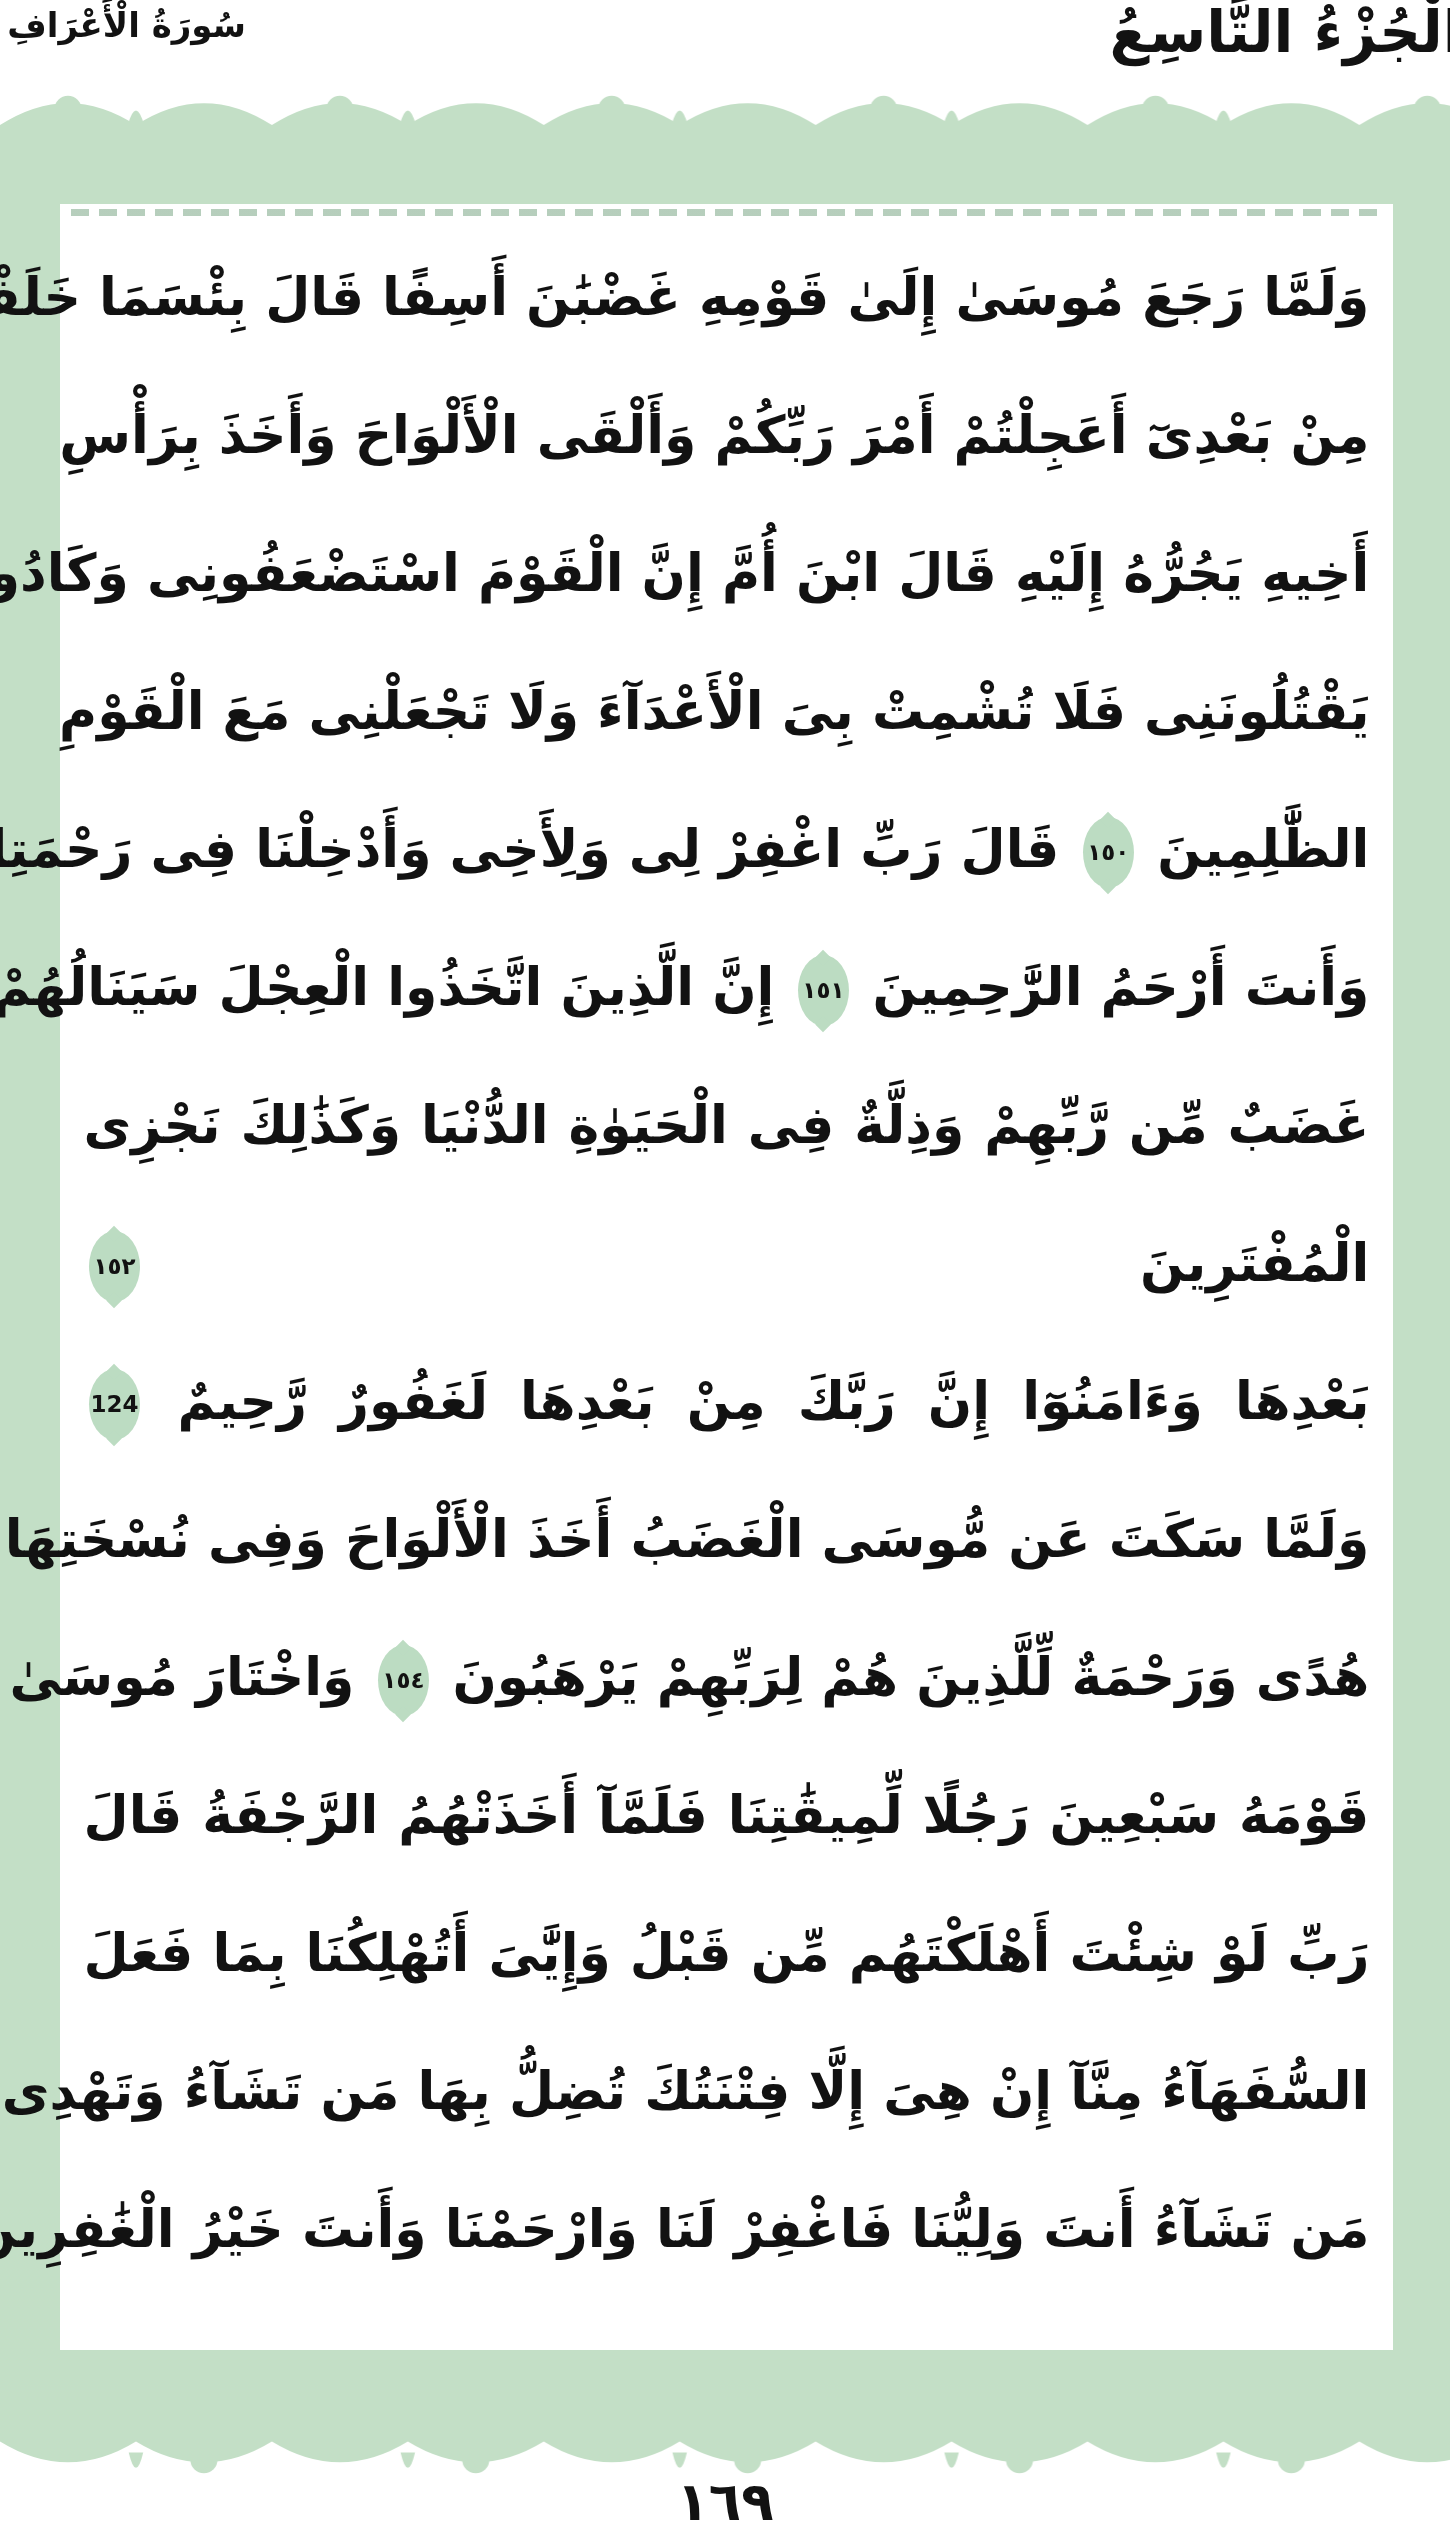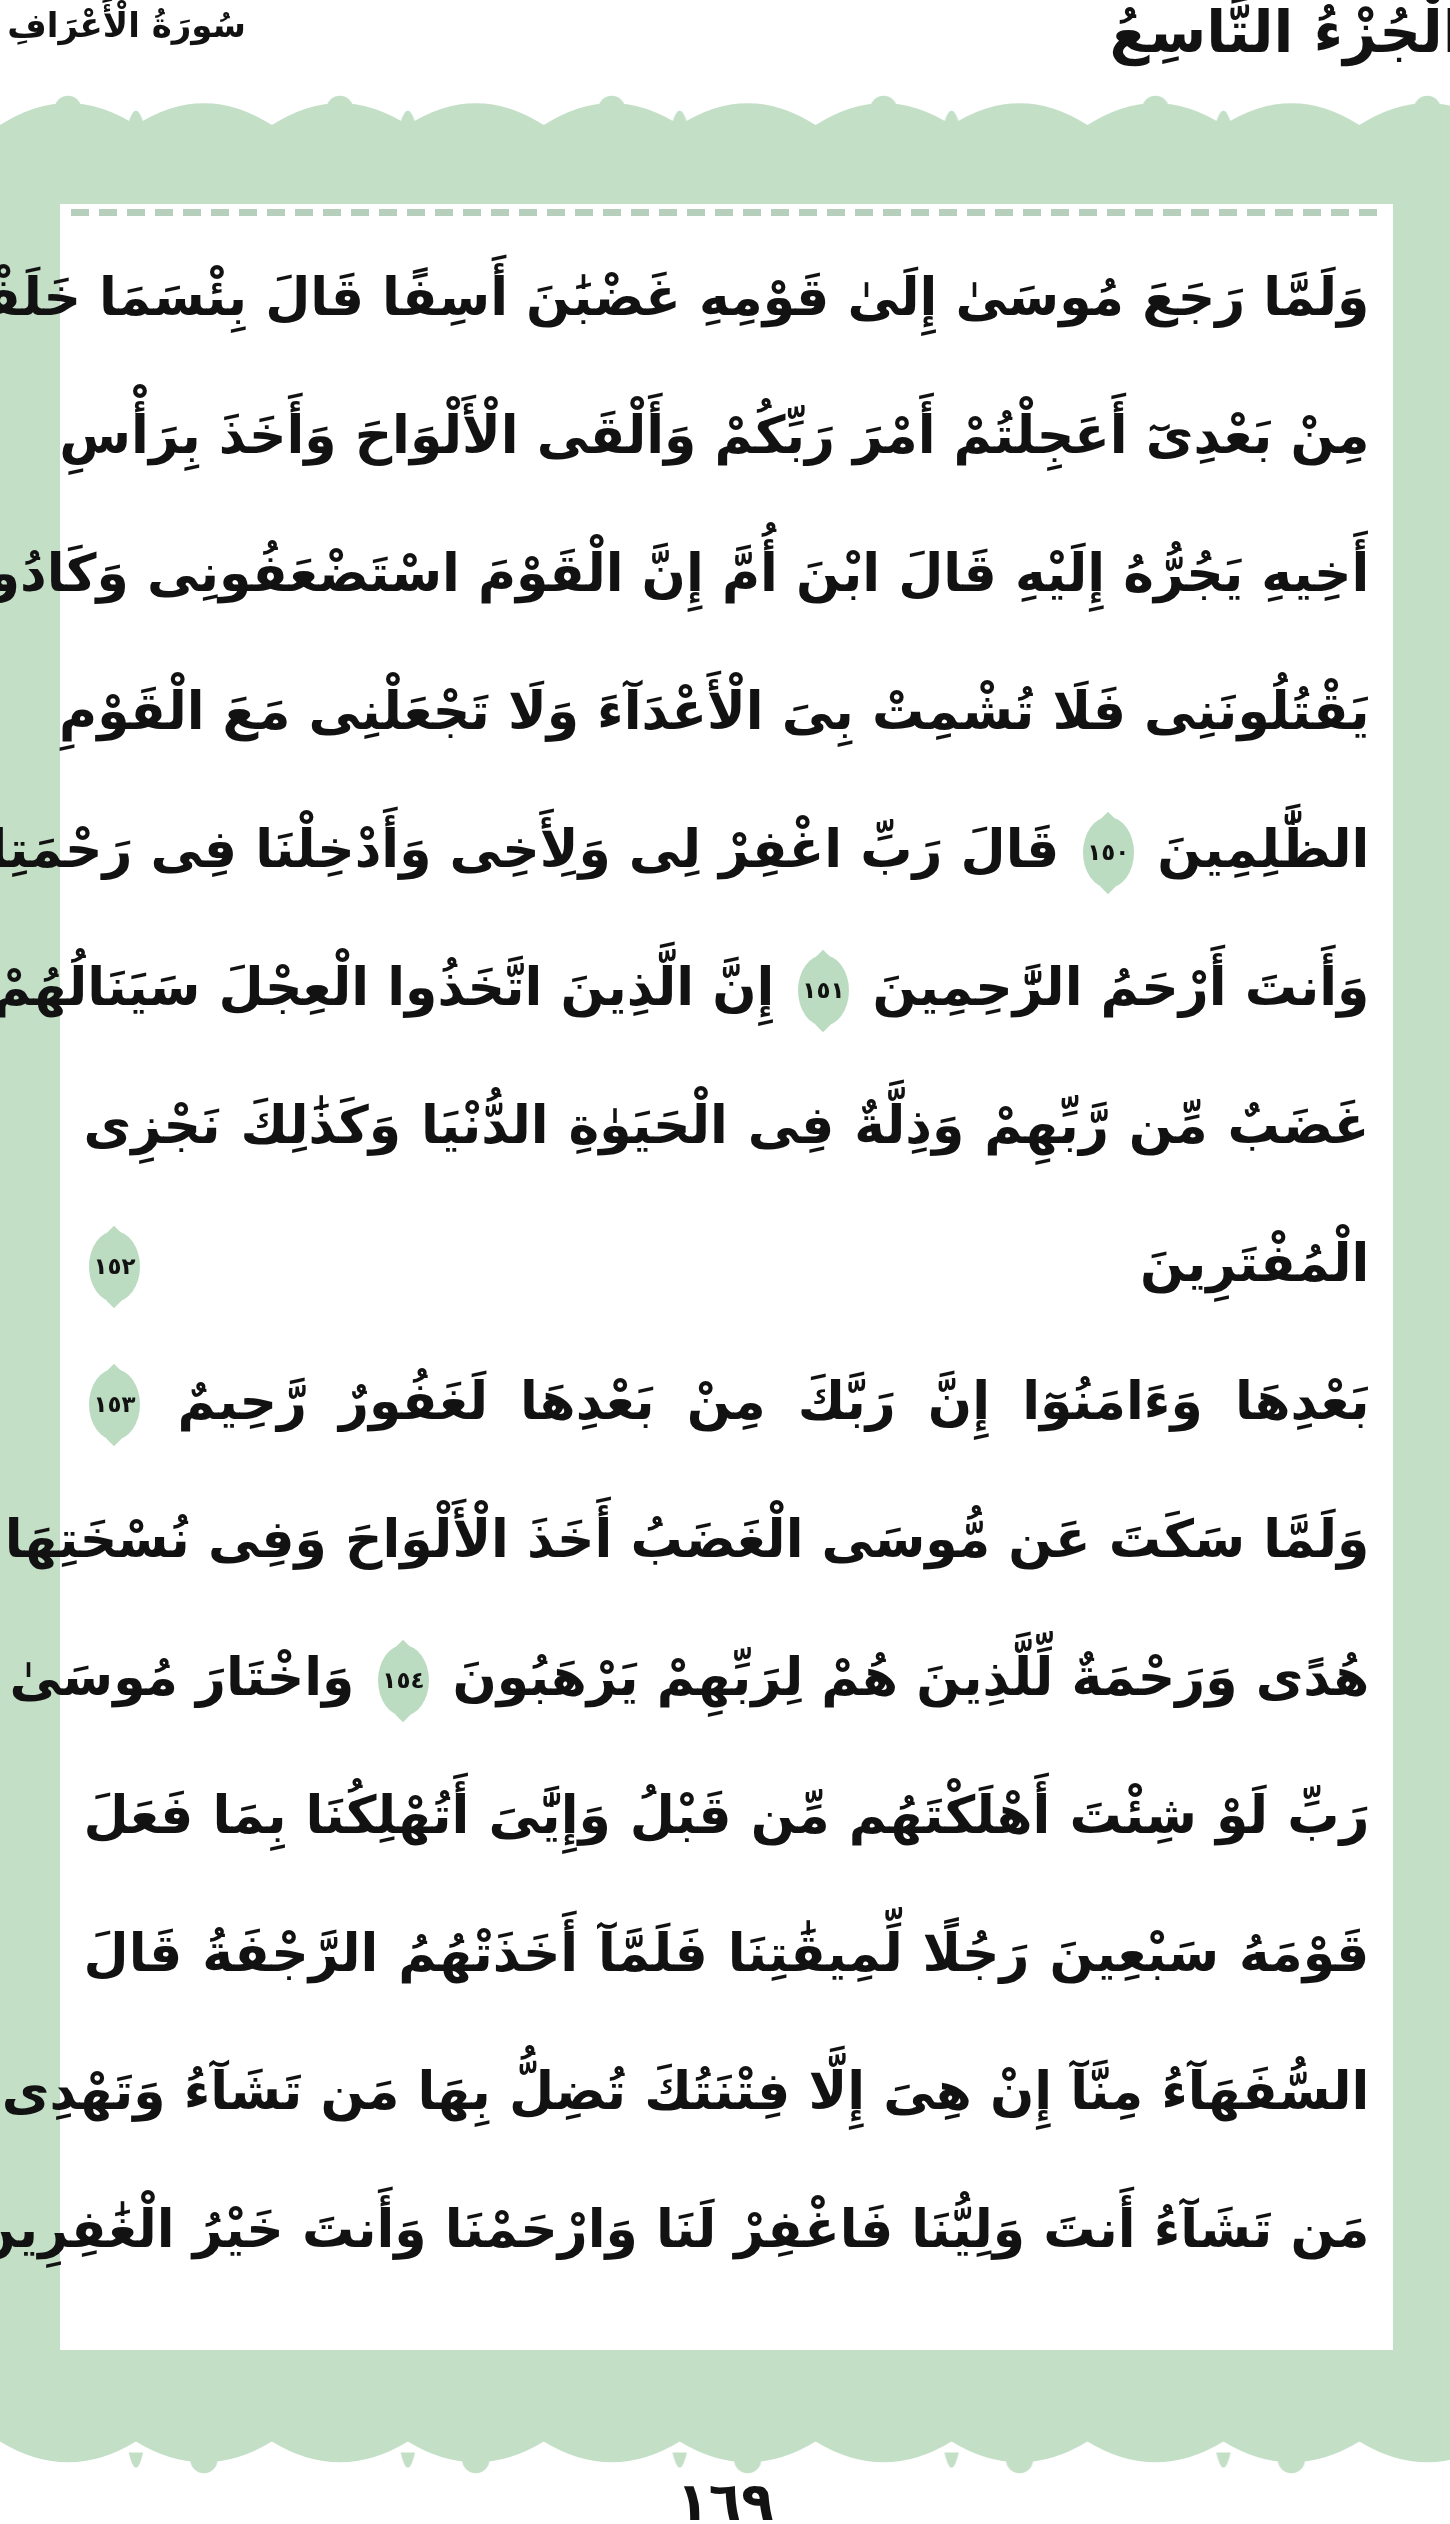--- a/index.html
+++ b/index.html
@@ -127,28 +127,28 @@
             <span class="mnum">١٥٠</span>
           </span> <span>قَالَ رَبِّ اغْفِرْ لِى وَلِأَخِى وَأَدْخِلْنَا فِى رَحْمَتِكَ</span></div>
         <div class="qline"><span>وَأَنتَ أَرْحَمُ الرَّٰحِمِينَ</span> <span class="marker">
             <span class="mnum">١٥١</span>
           </span> <span>إِنَّ الَّذِينَ اتَّخَذُوا الْعِجْلَ سَيَنَالُهُمْ</span></div>
         <div class="qline"><span>غَضَبٌ مِّن رَّبِّهِمْ وَذِلَّةٌ فِى الْحَيَوٰةِ الدُّنْيَا وَكَذَٰلِكَ نَجْزِى</span></div>
         <div class="qline"><span>الْمُفْتَرِينَ</span> <span class="marker">
             <span class="mnum">١٥٢</span>
           </span> </div>
         <div class="qline"><span>بَعْدِهَا وَءَامَنُوٓا إِنَّ رَبَّكَ مِنْ بَعْدِهَا لَغَفُورٌ رَّحِيمٌ</span> <span class="marker">
-            <span class="mnum">١٥٣</span>
+            <span class="mnum">124</span>
           </span></div>
         <div class="qline"><span>وَلَمَّا سَكَتَ عَن مُّوسَى الْغَضَبُ أَخَذَ الْأَلْوَاحَ وَفِى نُسْخَتِهَا</span></div>
         <div class="qline"><span>هُدًى وَرَحْمَةٌ لِّلَّذِينَ هُمْ لِرَبِّهِمْ يَرْهَبُونَ</span> <span class="marker">
             <span class="mnum">١٥٤</span>
           </span> <span>وَاخْتَارَ مُوسَىٰ</span></div>
+        <div class="qline"><span>قَوْمَهُ سَبْعِينَ رَجُلًا لِّمِيقَٰتِنَا فَلَمَّآ أَخَذَتْهُمُ الرَّجْفَةُ قَالَ</span></div>
         <div class="qline"><span>رَبِّ لَوْ شِئْتَ أَهْلَكْتَهُم مِّن قَبْلُ وَإِيَّٰىَ أَتُهْلِكُنَا بِمَا فَعَلَ</span></div>
-        <div class="qline"><span>قَوْمَهُ سَبْعِينَ رَجُلًا لِّمِيقَٰتِنَا فَلَمَّآ أَخَذَتْهُمُ الرَّجْفَةُ قَالَ</span></div>
         <div class="qline"><span>السُّفَهَآءُ مِنَّآ إِنْ هِىَ إِلَّا فِتْنَتُكَ تُضِلُّ بِهَا مَن تَشَآءُ وَتَهْدِى</span></div>
         <div class="qline"><span>مَن تَشَآءُ أَنتَ وَلِيُّنَا فَاغْفِرْ لَنَا وَارْحَمْنَا وَأَنتَ خَيْرُ الْغَٰفِرِينَ</span> </div>
       </div>
   </div>
 
   <div class="pagenum">١٦٩</div>
 
 </div>
 
 

